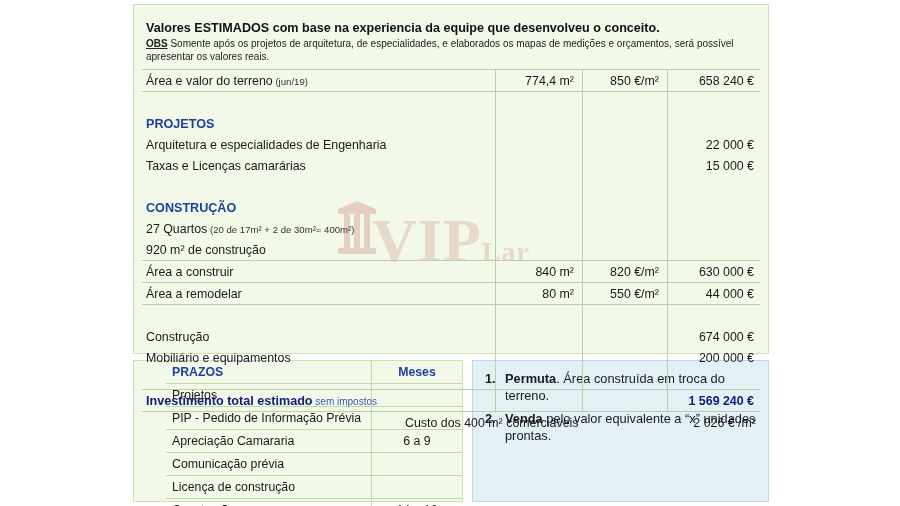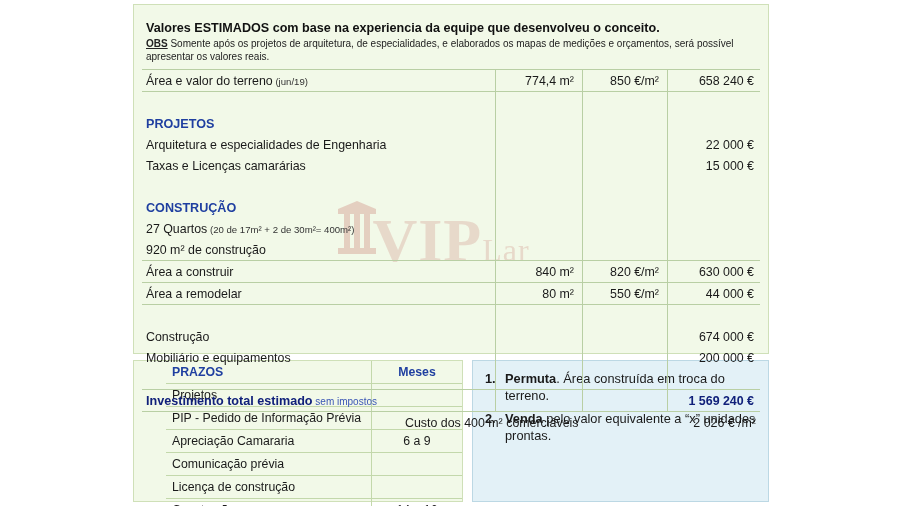--- a/index.html
+++ b/index.html
@@ -41,22 +41,22 @@
     font-weight: bold;
     color: #e4cfc0;
     opacity: .75;
     letter-spacing: 1px;
     pointer-events: none;
     user-select: none;
     font-family: "Liberation Serif", serif;
     white-space: nowrap;
   }
   .wm .lar {
-    font-size: 32px;
-    font-weight: normal;
+    font-size: 28px;
+    font-weight: bold;
   }
   .wm-col {
     position: absolute;
     left: 50%;
     top: 196px;
     transform: translateX(-115px);
     width: 42px;
     height: 56px;
     pointer-events: none;
   }

